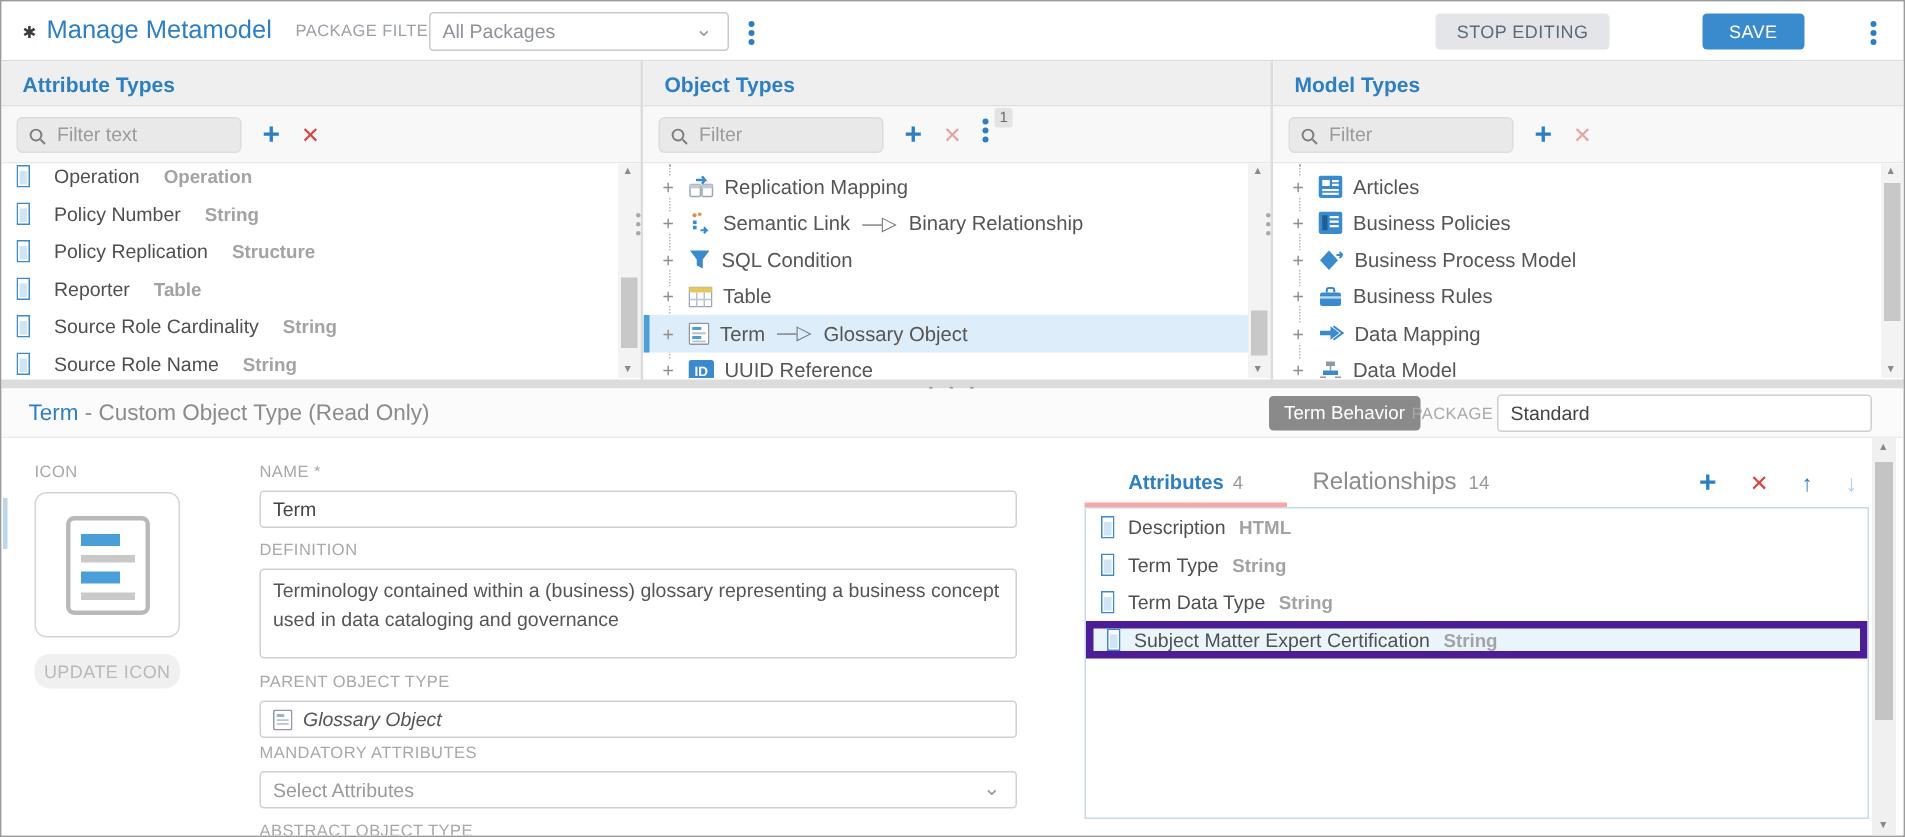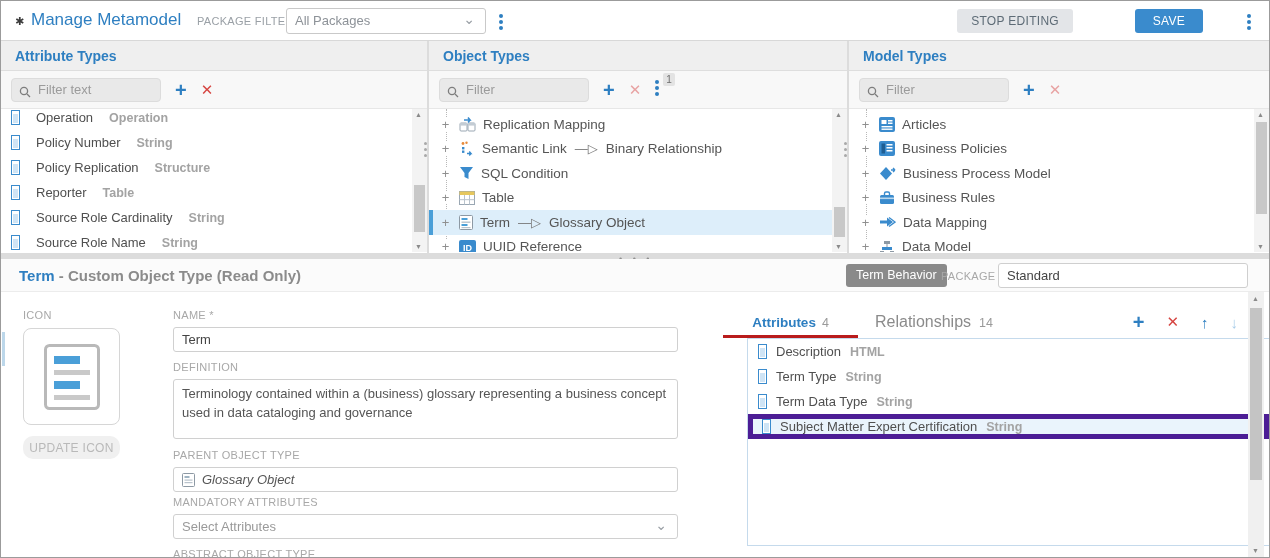--- a/index.html
+++ b/index.html
@@ -80,21 +80,21 @@
   .tree-row .arrow { font-size:13px; color:#777; margin:0 1px; }
   .tico { flex:0 0 auto; display:inline-flex; }
 
   
   .hsplit { position:absolute; left:0; top:252px; width:1268px; height:6px; background:#dcdcdc; }
   .hsplit .dots { position:absolute; left:618px; top:1px; color:#8f8f8f; font-size:9px; letter-spacing:4px; }
 
   
   .detail-head { position:absolute; left:0; top:258px; width:1268px; height:33px;
     background:#fbfbfb; border-bottom:1px solid #ececec; }
-  .dh-title { position:absolute; left:18px; top:8px; font-size:15px; font-weight:bold; }
+  .dh-title { position:absolute; left:18px; top:8px; font-size:15px; font-weight:normal; }
   .dh-title .t1 { color:#2e7fc1; }
   .dh-title .t2 { color:#8b8b8b; }
   .btn-behavior { position:absolute; left:845px; top:5px; height:23px; padding:0 10px;
     background:#8a8a8a; color:#fff; font-size:12.5px; border:none; border-radius:3px;
     line-height:23px; cursor:pointer; }
   .dh-pkg-label { position:absolute; left:940px; top:11px; font-size:11px; color:#a8a8a8; letter-spacing:.3px; }
   .dh-pkg-input { position:absolute; left:997px; top:4px; width:250px; height:25px;
     border:1px solid #cfcfcf; border-radius:3px; font-size:13px; color:#444;
     padding:0 8px; font-family:inherit; outline:none; }
 
@@ -117,31 +117,31 @@
     font-size:13px; color:#444; padding:4px 8px; font-family:inherit; outline:none; }
   .tarea { height:60px; line-height:19px; color:#555; overflow:hidden; }
   .pbox { display:flex; align-items:center; gap:7px; }
   .pbox .pv { font-style:italic; color:#555; }
   .sbox { position:relative; color:#9a9a9a; }
   .sbox .chev { position:absolute; right:10px; top:2px; color:#9aa0a6; font-size:14px; }
 
   
   .tabs { position:absolute; left:722px; top:17px; width:523px; height:29px; }
   .tab-active { position:absolute; left:0; top:0; width:135px; height:29px; background:#fff;
-    border-bottom:3px solid #b91c1c; text-align:center; line-height:26px; cursor:pointer; }
+    border-bottom:3px solid #fca5a5; text-align:center; line-height:26px; cursor:pointer; }
   .tab-active .tl { color:#2e7fc1; font-size:13.5px; font-weight:bold; }
   .tab-active .tc { color:#9a9a9a; font-size:12.5px; margin-left:6px; }
   .tab-idle { position:absolute; left:140px; top:0; height:29px; line-height:26px; padding:0 12px; cursor:pointer; }
   .tab-idle .tl { color:#8b8b8b; font-size:16px; }
   .tab-idle .tc { color:#9a9a9a; font-size:12.5px; margin-left:8px; }
   .tab-actions { position:absolute; right:8px; top:3px; display:flex; gap:22px; align-items:center; }
   .arr-up { color:#2e7fc1; font-size:15px; font-weight:bold; cursor:pointer; }
   .arr-dn { color:#a9cde9; font-size:15px; font-weight:bold; cursor:pointer; }
   .attr-card { position:absolute; left:722px; top:46px; width:523px; height:208px;
-    border:1px solid #c5daec; background:#fff; overflow:hidden;margin-left:24px; }
+    border:1px solid #c5daec; background:#fff; overflow:hidden; }
   .acard-row { display:flex; align-items:center; height:25px; padding-left:9px; gap:9px;
     border:1px solid transparent; }
   .acard-row .nm { font-size:13px; color:#4f4f4f; }
   .acard-row .tp { font-size:12.5px; color:#a3a3a3; font-weight:bold; }
   .acard-row.sel { background:#eaf4fc; border:5px solid #4c1d95; }
 
   .bscroll { position:absolute; right:5px; top:0; width:16px; height:265px; background:#f0f0f0; }
   .bscroll .up { position:absolute; top:3px; left:4px; font-size:7px; color:#8a8a8a; cursor:pointer; }
   .bscroll .dn { position:absolute; bottom:3px; left:4px; font-size:7px; color:#8a8a8a; cursor:pointer; }
   .bscroll .thumb { position:absolute; left:2px; top:16px; width:12px; height:172px; background:#c4c4c4; cursor:pointer; }

